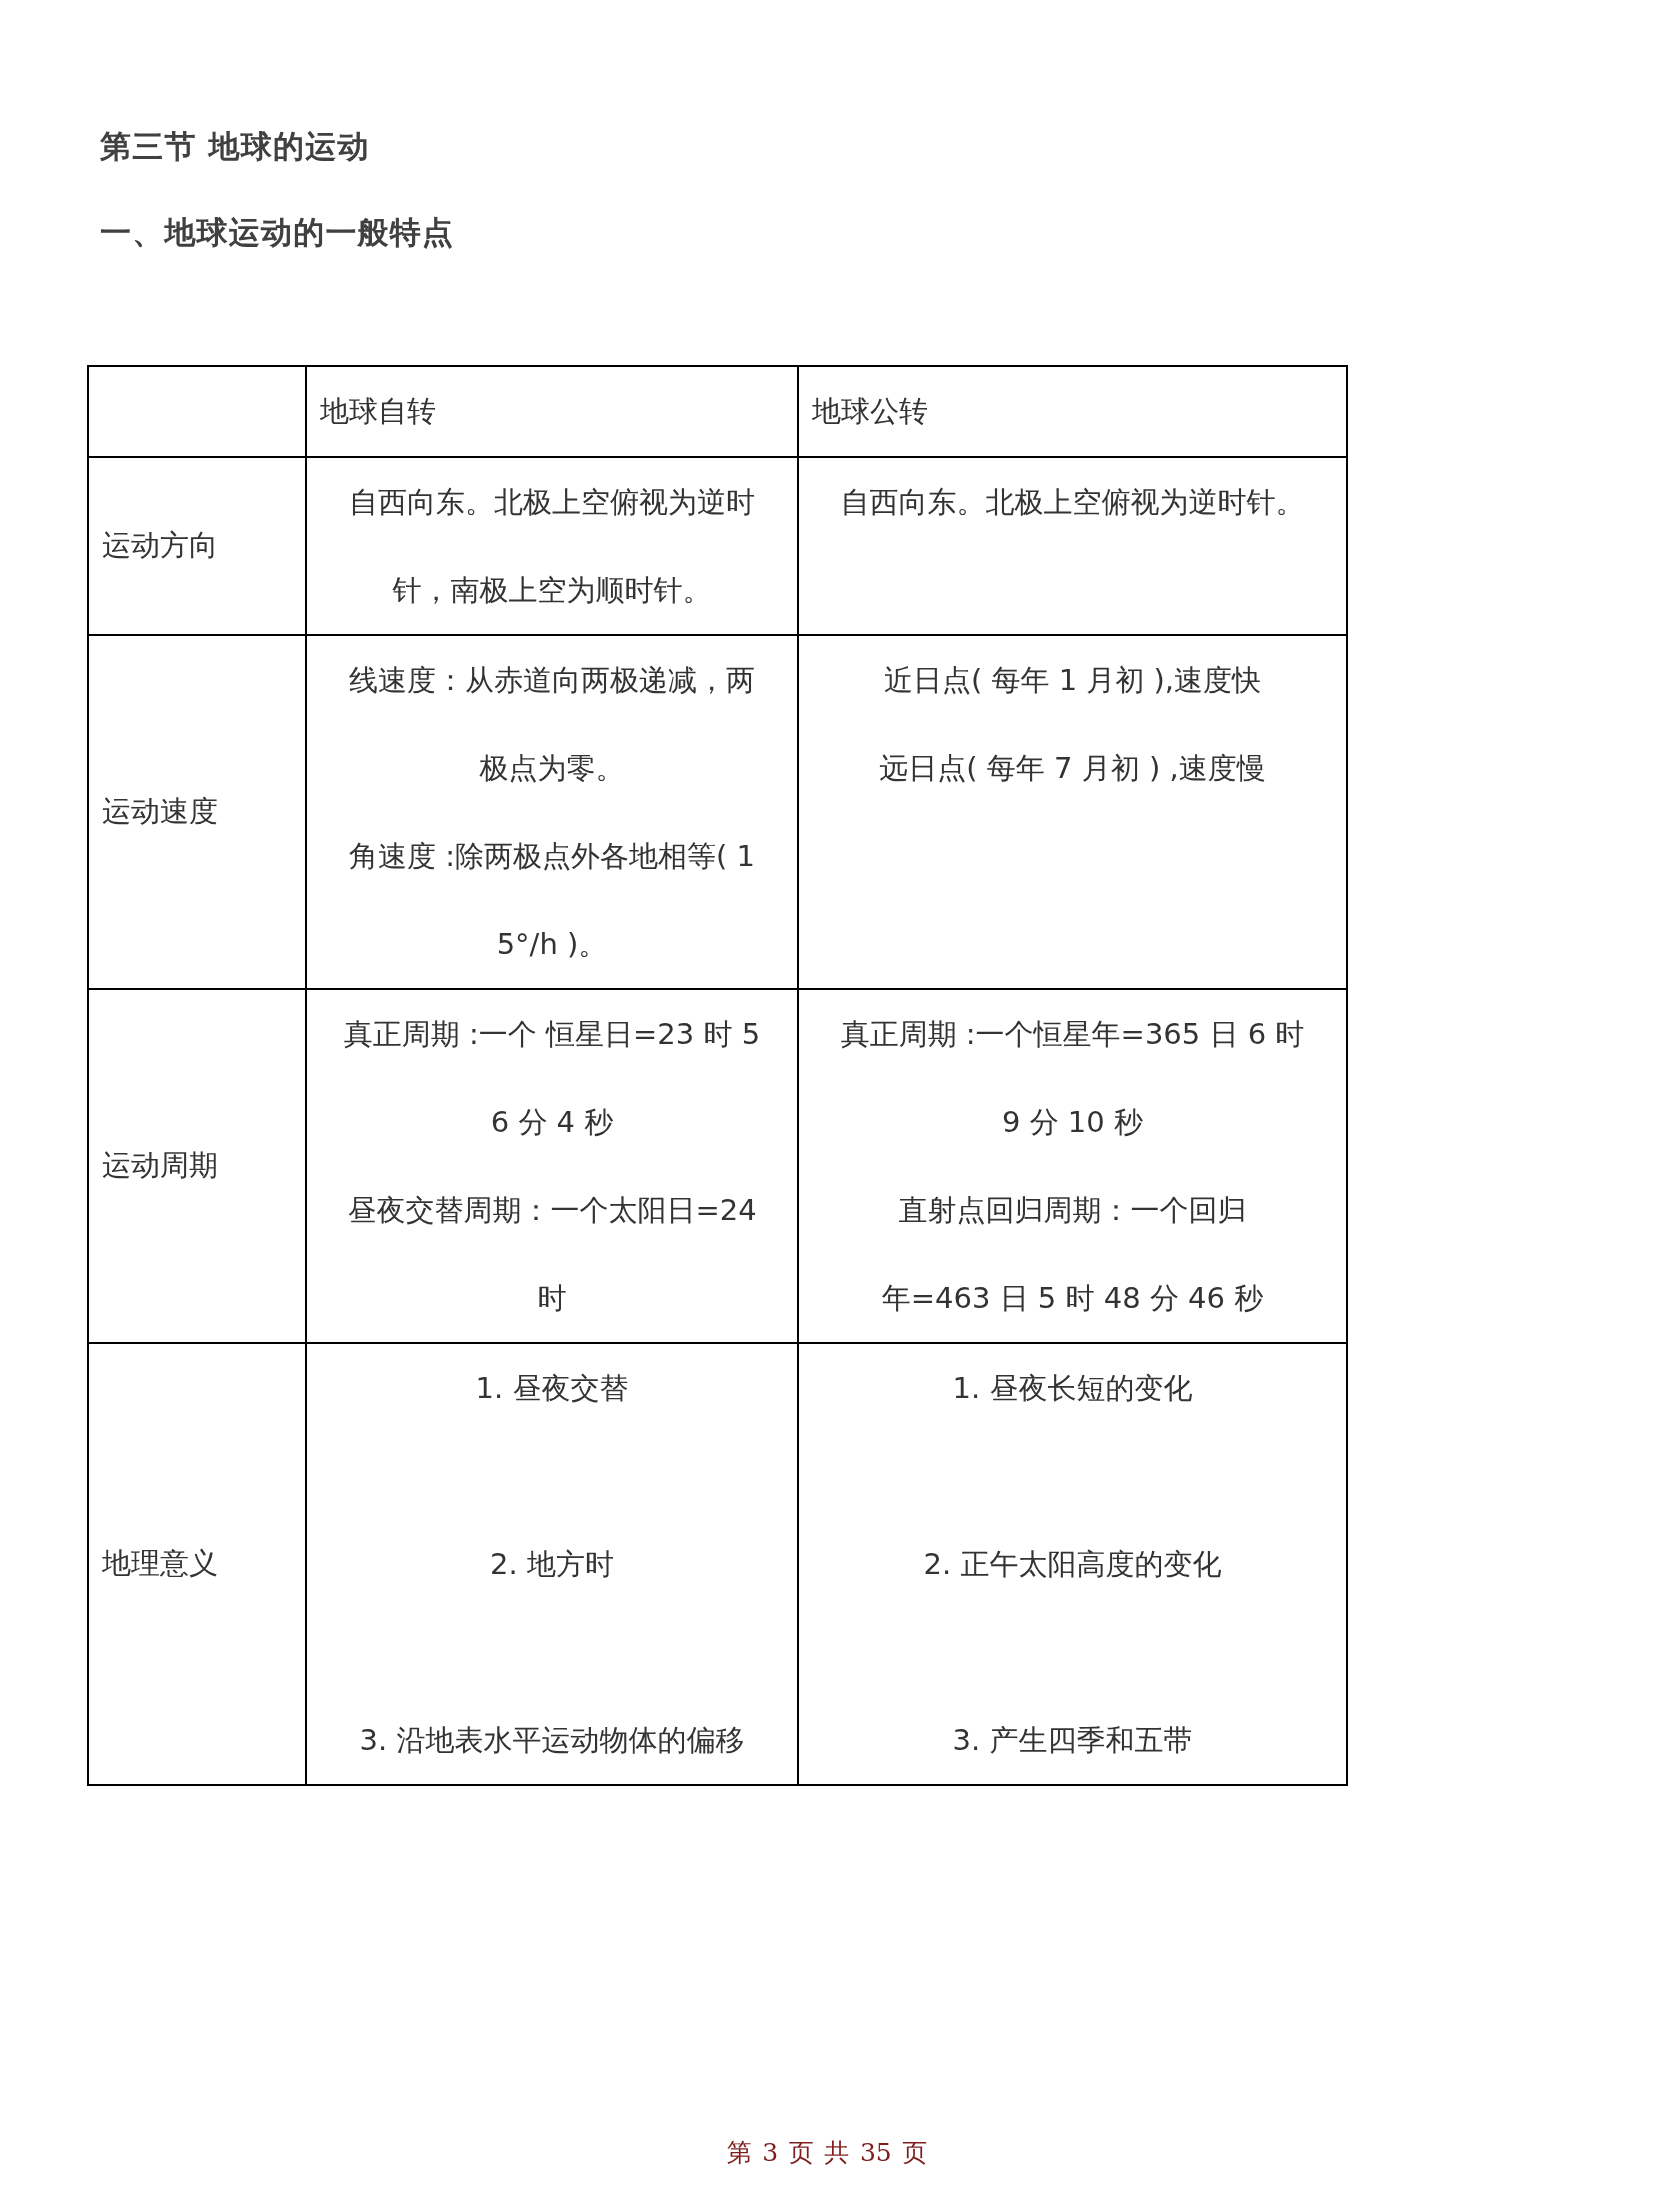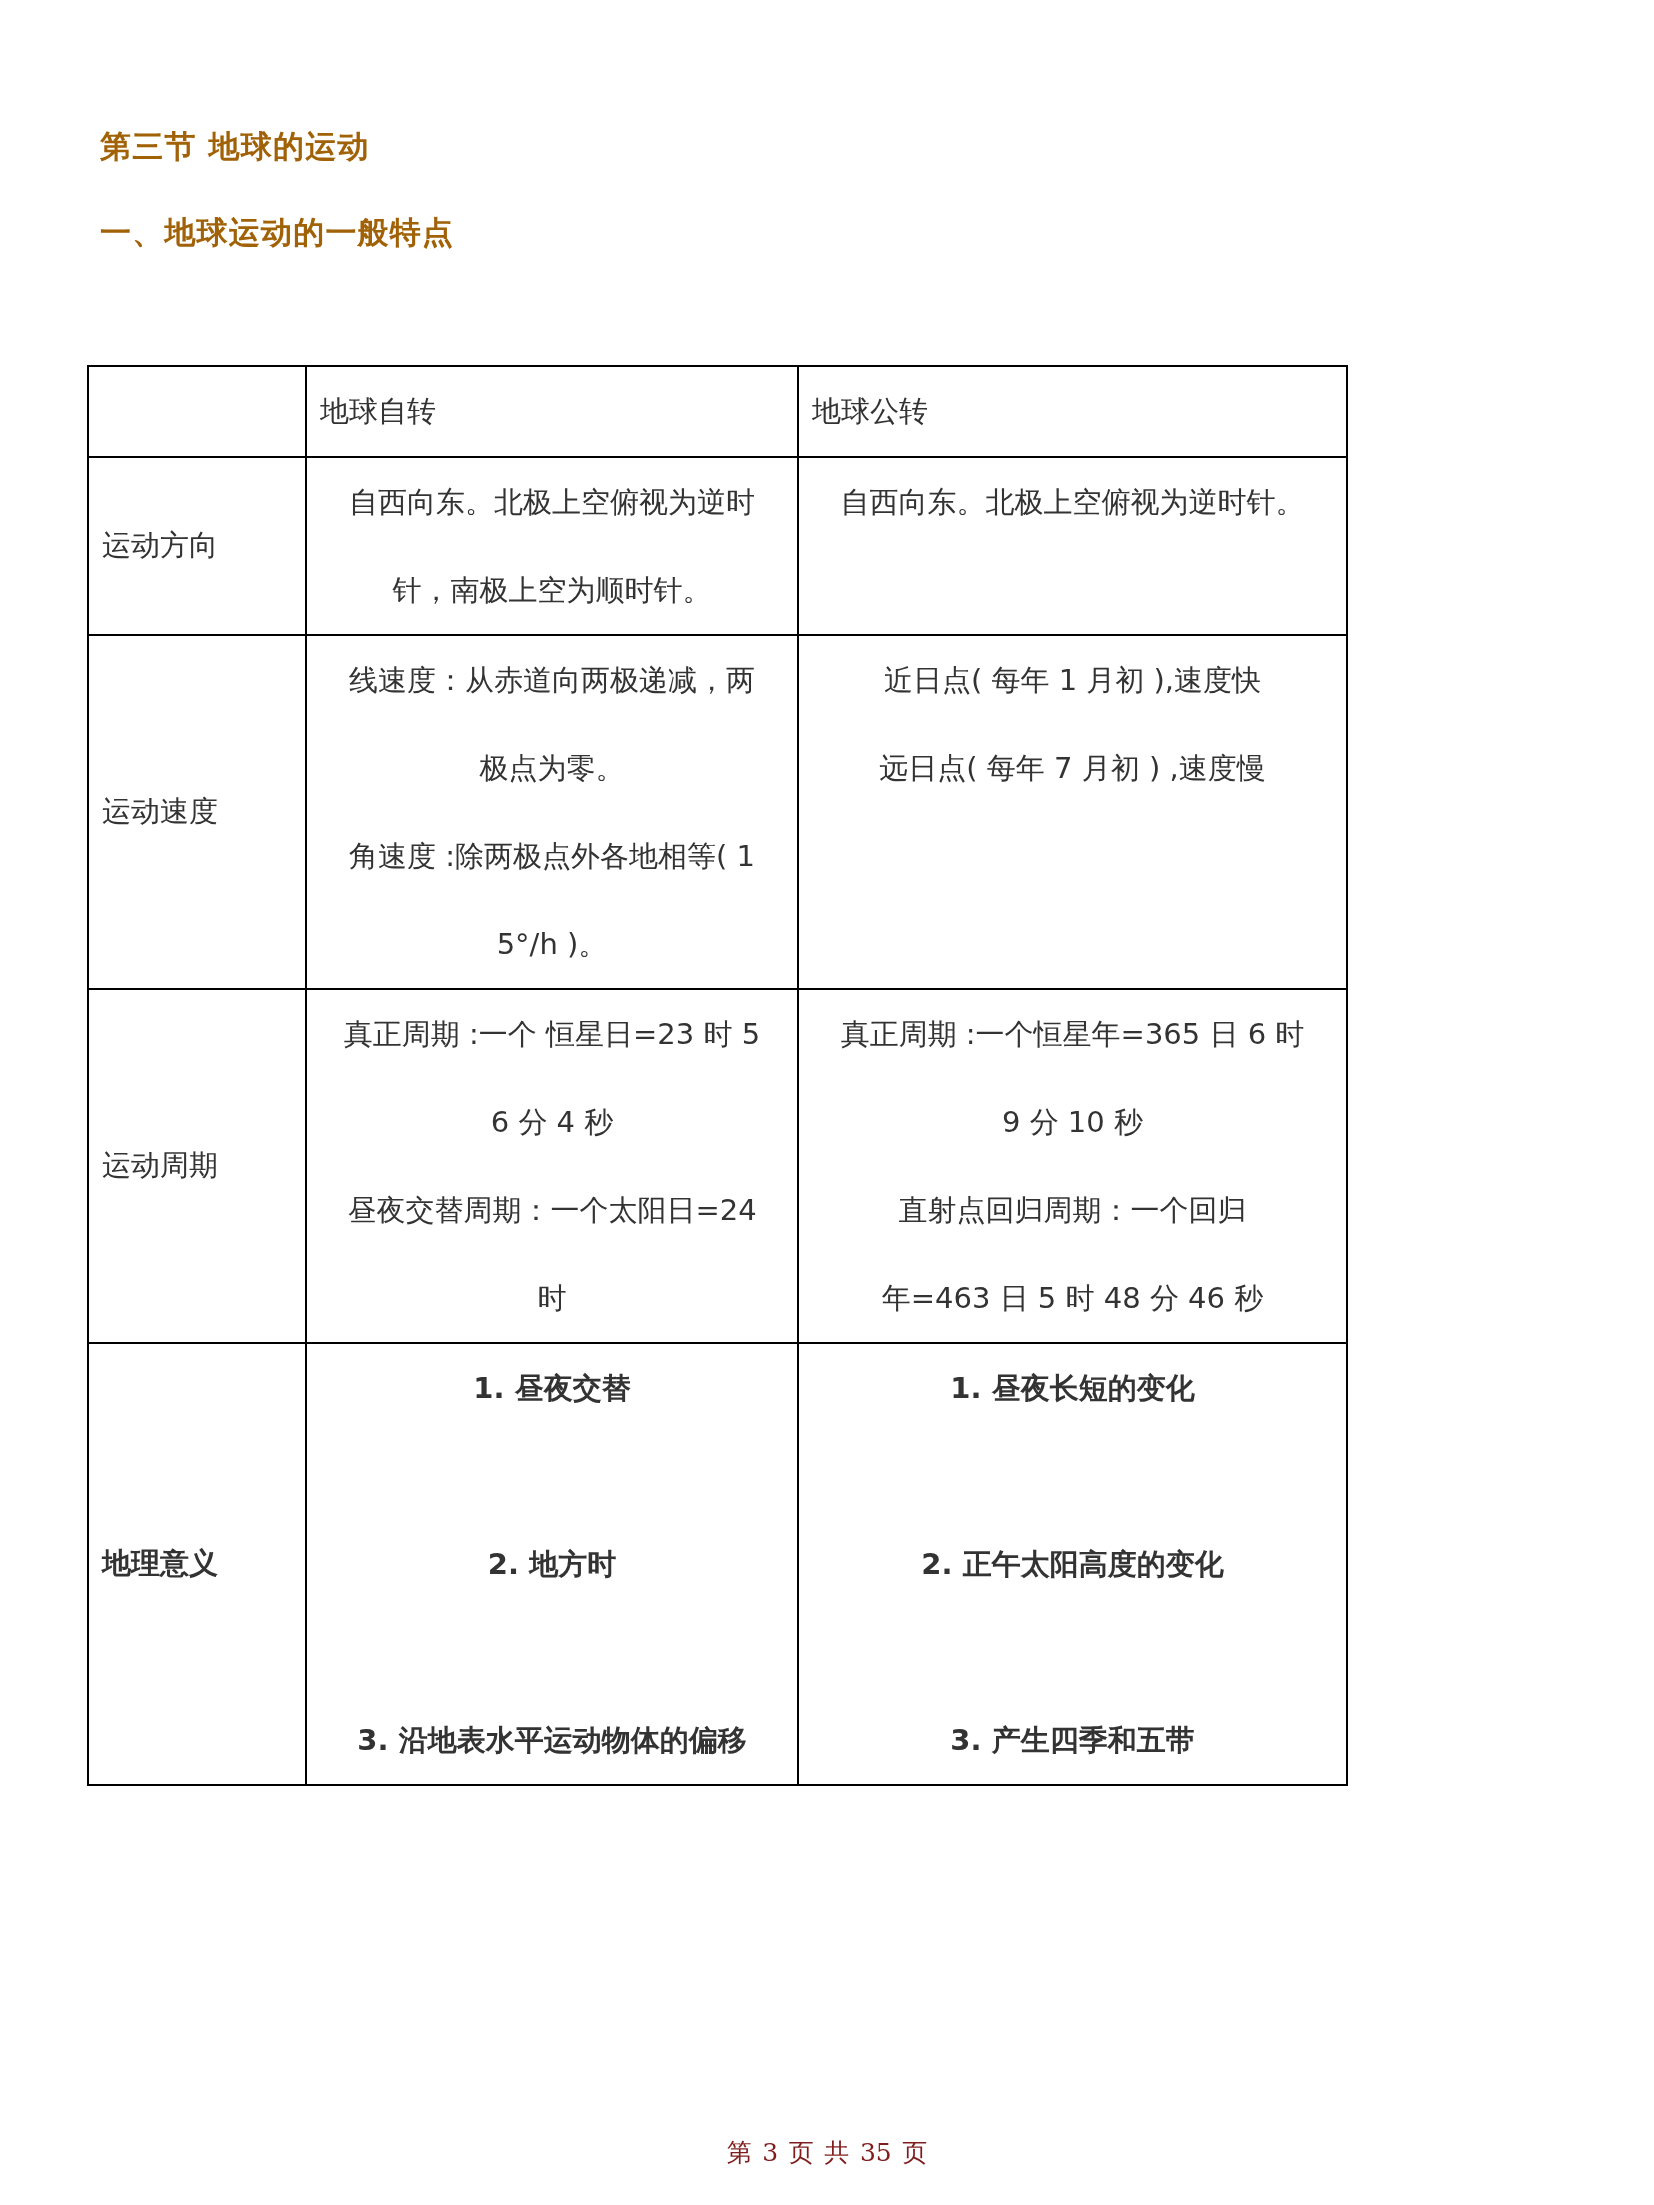--- a/index.html
+++ b/index.html
@@ -1,35 +1,35 @@
 <!DOCTYPE html>
 <html style="font-size:9.4px"><head>
 <meta charset="utf-8">
 <style>
   html, body { margin:0; padding:0; background:#ffffff; }
   body { width:1654px; height:2205px; position:relative; overflow:hidden;
          font-family: "DejaVu Sans", "Liberation Sans", sans-serif; color:#333333; }
-  .h1, .h2 { position:absolute; left:100px; color:#a16207; font-weight:bold;
+  .h1, .h2 { position:absolute; left:100px; color:#404040; font-weight:bold;
              font-size:31px; letter-spacing:1.2px; white-space:nowrap; }
   .h1 { top:126px; }
   .h2 { top:212px; }
   table.grid { position:absolute; left:87px; top:365px; width:1260px;
                border-collapse:collapse; table-layout:fixed; }
   table.grid td { border:2.4px solid #000; vertical-align:top; padding:0 13px;
                   font-size:29px; color:#333; box-sizing:border-box; }
   td.label { vertical-align:middle; }
   col.c0 { width:218px; } col.c1 { width:492px; } col.c2 { width:549px; }
   .line { height:88px; line-height:88px; white-space:nowrap; overflow:visible;text-align:center; }
   .line.tall { height:176px; }
   tr.r0 td { height:91px; vertical-align:middle; }
   tr.r1 td { height:90px; vertical-align:middle; }
   tr.r2 td { height:178px; }
   tr.r3 td { height:353px; }
   tr.r4 td { height:354px; }
-  tr.r5 td { height:377px;font-weight:bold; }
+  tr.r5 td { height:377px; }
   tr.r2 td.label, tr.r3 td.label, tr.r4 td.label, tr.r5 td.label { vertical-align:middle; }
   .footer { position:absolute; top:2136px; left:0; width:1654px; text-align:center;
             font-family:"DejaVu Serif", "Liberation Serif", serif; font-size:25px; color:#7f1d1d;
             word-spacing:10.6px; }
   .footer span { margin:0 5.3px; }
 </style>
 </head>
 <body>
 
 <div class="h1">第三节  地球的运动</div>

